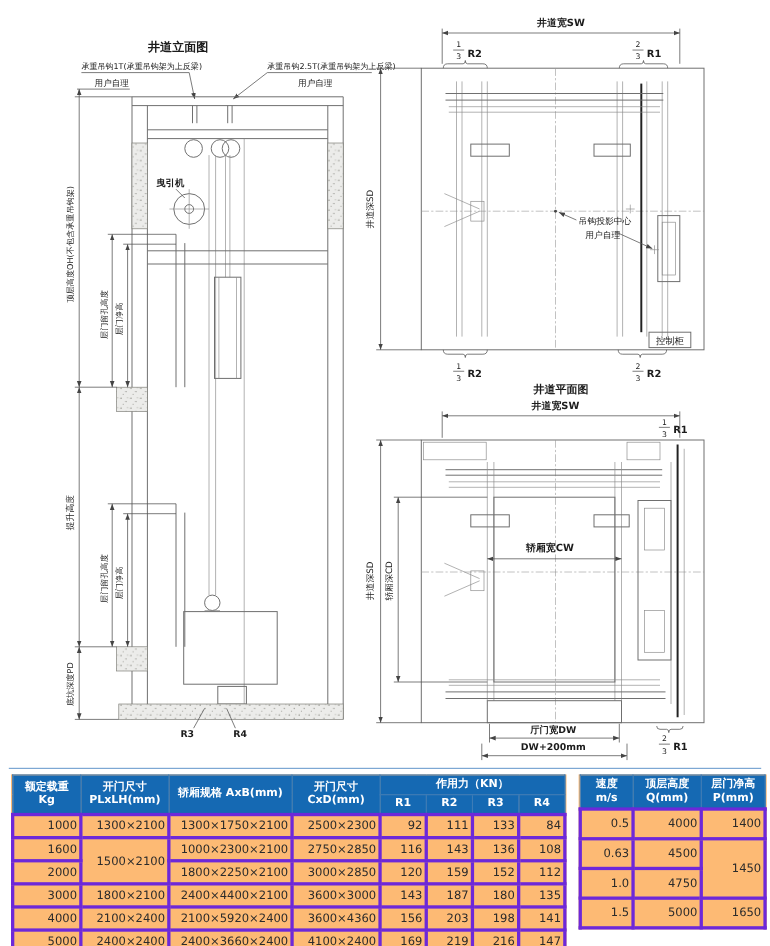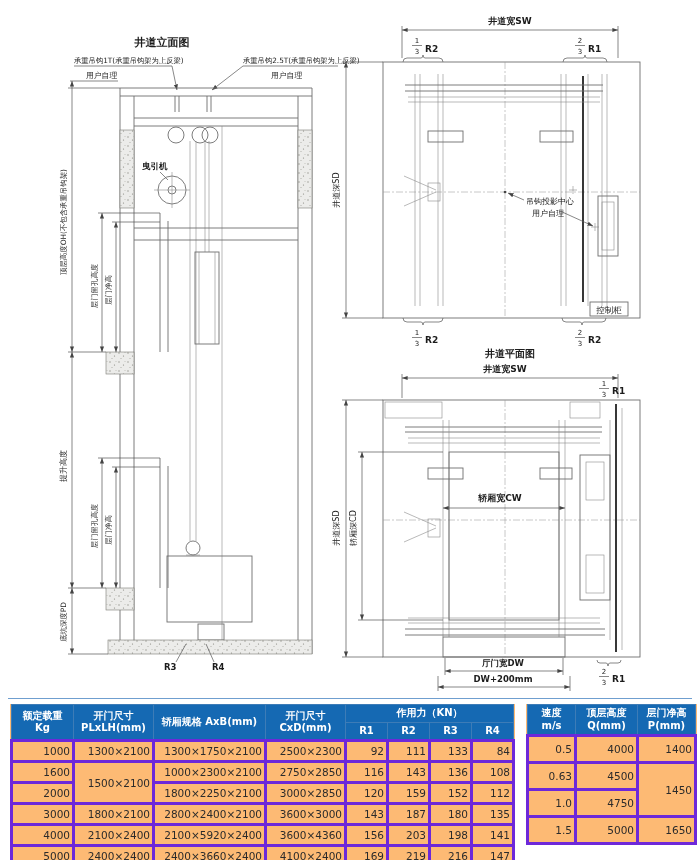--- a/index.html
+++ b/index.html
@@ -339,21 +339,21 @@
         <td>1800×2250×2100</td>
         <td>3000×2850</td>
         <td>120</td>
         <td>159</td>
         <td>152</td>
         <td>112</td>
       </tr>
       <tr>
         <td>3000</td>
         <td>1800×2100</td>
-        <td>2800×2400×2100</td>
+        <td>2400×4400×2100</td>
         <td>3600×3000</td>
         <td>143</td>
         <td>187</td>
         <td>180</td>
         <td>135</td>
       </tr>
       <tr>
         <td>4000</td>
         <td>2100×2400</td>
         <td>2100×5920×2400</td>

